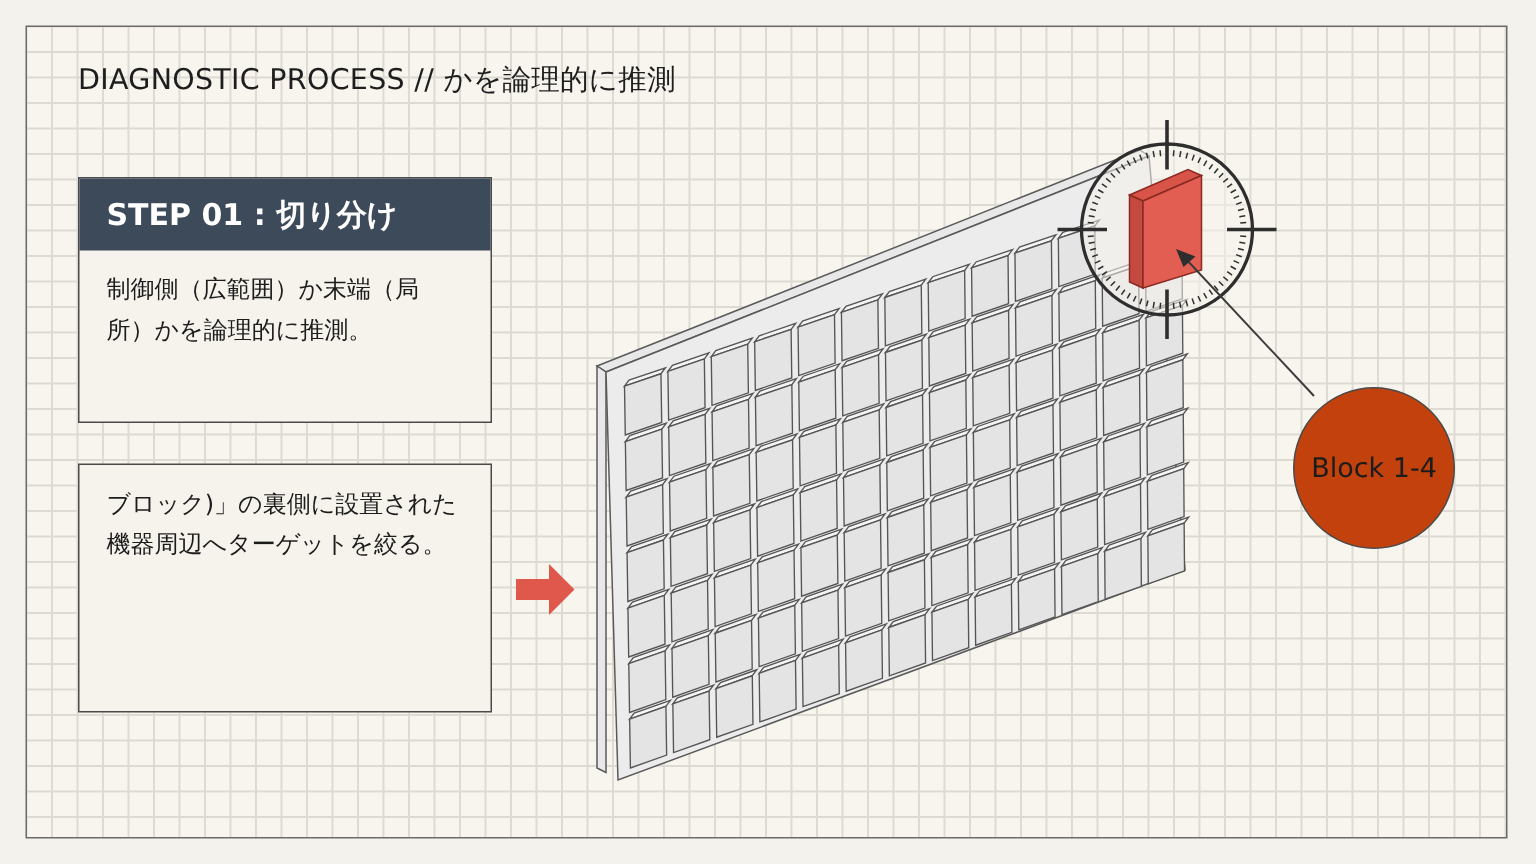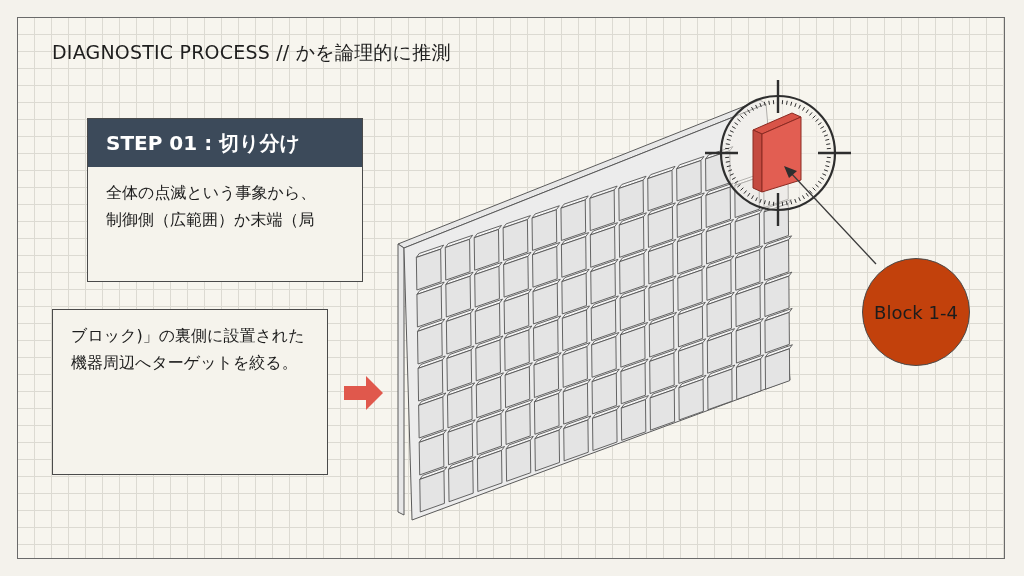--- a/index.html
+++ b/index.html
@@ -5,37 +5,37 @@
   html,body{margin:0;padding:0;}
   body{width:1024px;height:576px;background:#f4f2ec;position:relative;overflow:hidden;font-family:"DejaVu Sans","Liberation Sans",sans-serif;}
   .frame{position:absolute;left:17px;top:17px;width:988px;height:542px;border:1.5px solid #6a6a6a;box-sizing:border-box;
     background-color:#f7f5ee;
     background-image:linear-gradient(#dcdad2 1px,transparent 1px),linear-gradient(90deg,#dcdad2 1px,transparent 1px);
     background-size:17px 17px;background-position:-1px -1px;}
   .title{position:absolute;left:52px;top:40px;font-size:19px;color:#1e1e1e;letter-spacing:0.2px;font-family:"DejaVu Sans",sans-serif;}
   .card{position:absolute;left:52px;width:276px;border:1.5px solid #4a4a4a;background:#f5f3ec;box-sizing:border-box;}
   .card-head{background:#3c4a5a;color:#fff;font-weight:bold;font-size:20px;padding:0 0 0 18px;height:48px;line-height:48px;}
   .card-body{padding:12px 14px 0 18px;font-size:16px;line-height:27px;color:#1c1c1c;}
-  .card1{top:118px;height:164px;margin-left:35px;}
+  .card1{top:118px;height:164px;}
   .card2{top:309px;height:166px;}
   svg.diagram{position:absolute;left:0;top:0;}
   .callout{position:absolute;left:862px;top:258px;width:108px;height:108px;border-radius:50%;border:1.5px solid #4a4a4a;background:#c2410c;box-sizing:border-box;display:flex;align-items:center;justify-content:center;font-size:18px;color:#1c1c1c;}
 </style>
 </head>
 <body>
 
 <div class="frame"></div>
 
 <div class="title">DIAGNOSTIC PROCESS  //  かを論理的に推測</div>
 
 <div class="card card1">
   <div class="card-head">STEP 01 : 切り分け</div>
   <div class="card-body">
-    <div>全体の点滅という事象から、</div>
     <div>制御側（広範囲）か末端（局</div>
+    <div>所）かを論理的に推測。</div>
   </div>
 </div>
 
 <div class="card card2">
   <div class="card-body">
     <div>ブロック)」の裏側に設置された</div>
     <div>機器周辺へターゲットを絞る。</div>
   </div>
 </div>
 

